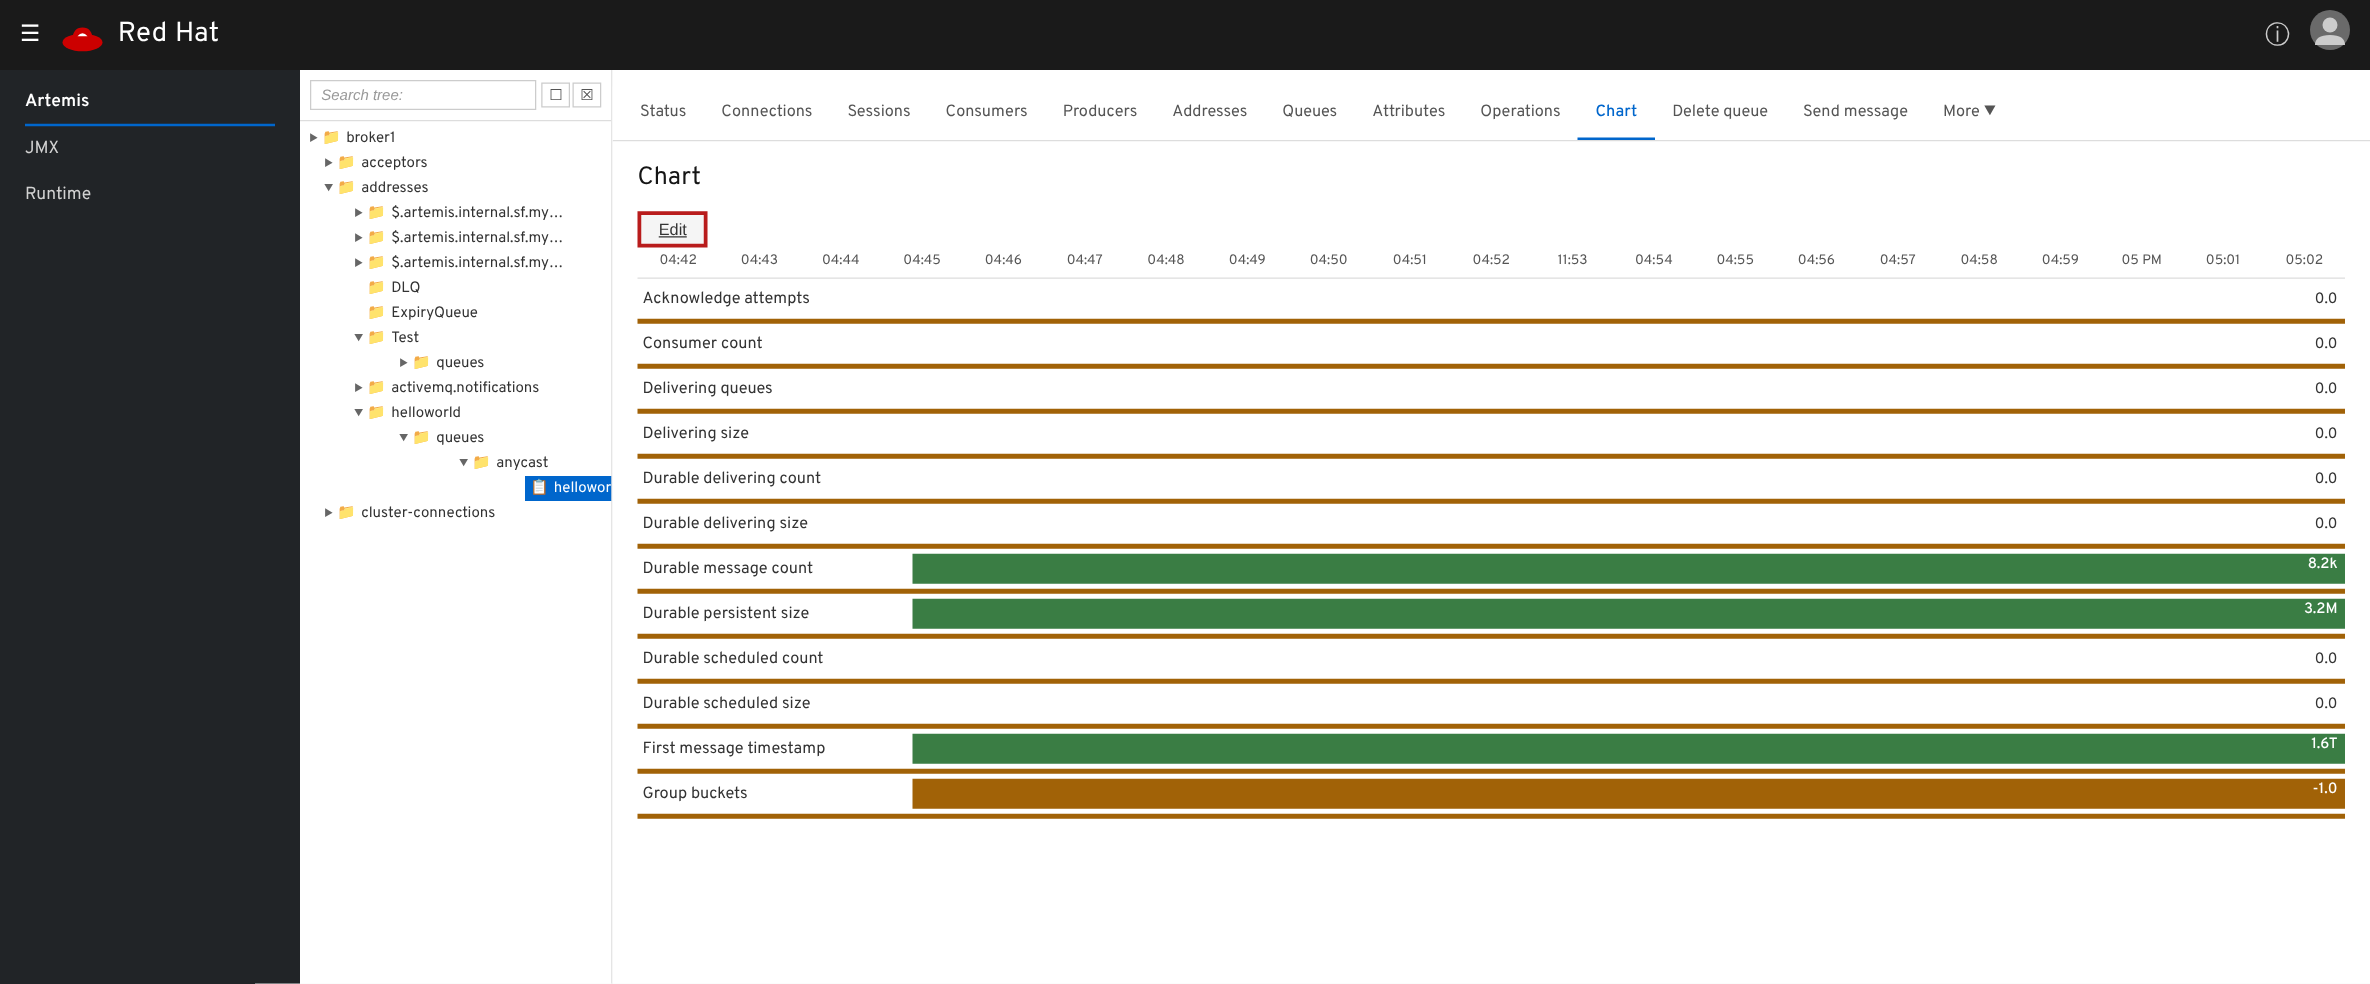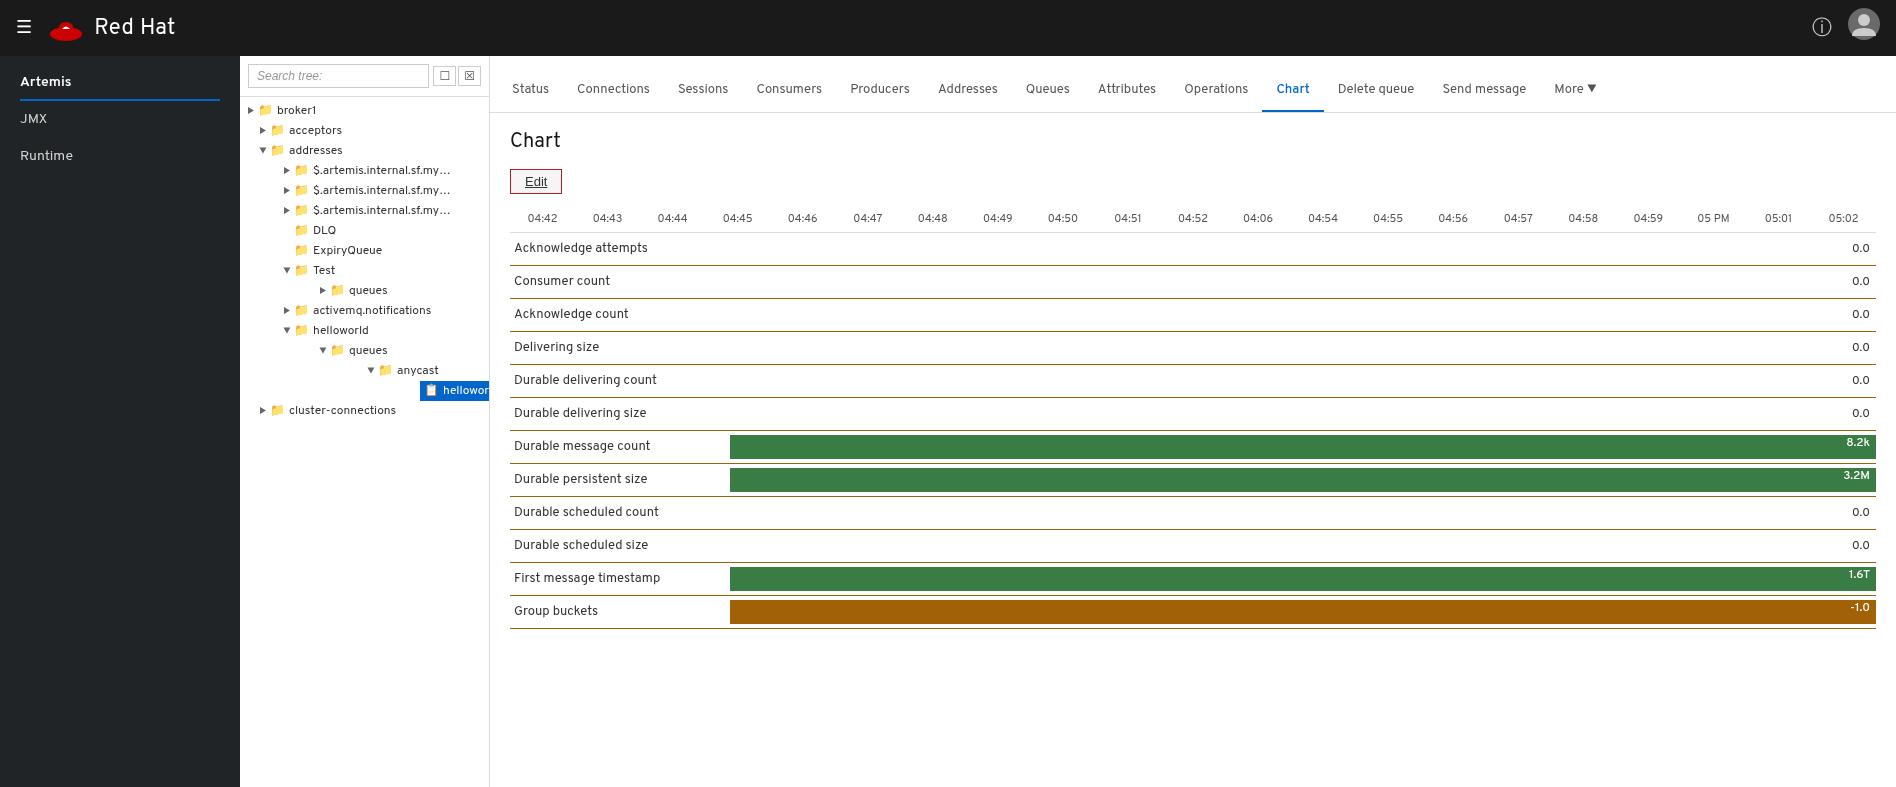--- a/index.html
+++ b/index.html
@@ -136,26 +136,25 @@
       white-space: nowrap;
       border-bottom: 2px solid transparent;
       margin-bottom: -1px;
     }
     .tab-item.active { color: #06c; border-bottom: 2px solid #06c; font-weight: 500; }
 
     
     .chart-content { flex: 1; overflow-y: auto; padding: 16px 20px; }
     .chart-title { font-size: 20px; font-weight: 400; margin-bottom: 14px; color: #151515; }
     .edit-btn {
-      border: 1px solid #b91c1c;
+      border: 3px solid #b91c1c;
       background: #f5f5f5;
       padding: 4px 14px;
       font-size: 13px;
       cursor: pointer;
-      margin-bottom: 14px;
       color: #333;
       text-decoration: underline;
     }
 
     
     .timeline-ruler {
       display: flex;
       align-items: center;
       border-bottom: 1px solid #ddd;
       padding: 4px 0 6px 0;
@@ -172,21 +171,21 @@
       color: #555;
       flex: 1;
       text-align: center;
       white-space: nowrap;
     }
 
     
     .metric-row {
       display: flex;
       align-items: center;
-      border-bottom: 1px solid #a16207;
+      border-bottom: 4px solid #a16207;
       min-height: 32px;
       padding: 4px 0;
     }
     .metric-label {
       font-size: 13px;
       color: #333;
       width: 220px;
       min-width: 180px;
       padding-left: 4px;
     }
@@ -436,21 +435,21 @@
             <span class="timeline-tick">04:43</span>
             <span class="timeline-tick">04:44</span>
             <span class="timeline-tick">04:45</span>
             <span class="timeline-tick">04:46</span>
             <span class="timeline-tick">04:47</span>
             <span class="timeline-tick">04:48</span>
             <span class="timeline-tick">04:49</span>
             <span class="timeline-tick">04:50</span>
             <span class="timeline-tick">04:51</span>
             <span class="timeline-tick">04:52</span>
-            <span class="timeline-tick">04:06</span>
+            <span class="timeline-tick">11:53</span>
             <span class="timeline-tick">04:54</span>
             <span class="timeline-tick">04:55</span>
             <span class="timeline-tick">04:56</span>
             <span class="timeline-tick">04:57</span>
             <span class="timeline-tick">04:58</span>
             <span class="timeline-tick">04:59</span>
             <span class="timeline-tick">05 PM</span>
             <span class="timeline-tick">05:01</span>
             <span class="timeline-tick">05:02</span>
           </div>
@@ -464,21 +463,21 @@
               <span class="metric-value">0.0</span>
             </div>
           </div>
           <div class="metric-row">
             <div class="metric-label">Consumer count</div>
             <div class="metric-bar-area">
               <span class="metric-value">0.0</span>
             </div>
           </div>
           <div class="metric-row">
-            <div class="metric-label">Acknowledge count</div>
+            <div class="metric-label">Delivering queues</div>
             <div class="metric-bar-area">
               <span class="metric-value">0.0</span>
             </div>
           </div>
           <div class="metric-row">
             <div class="metric-label">Delivering size</div>
             <div class="metric-bar-area">
               <span class="metric-value">0.0</span>
             </div>
           </div>

